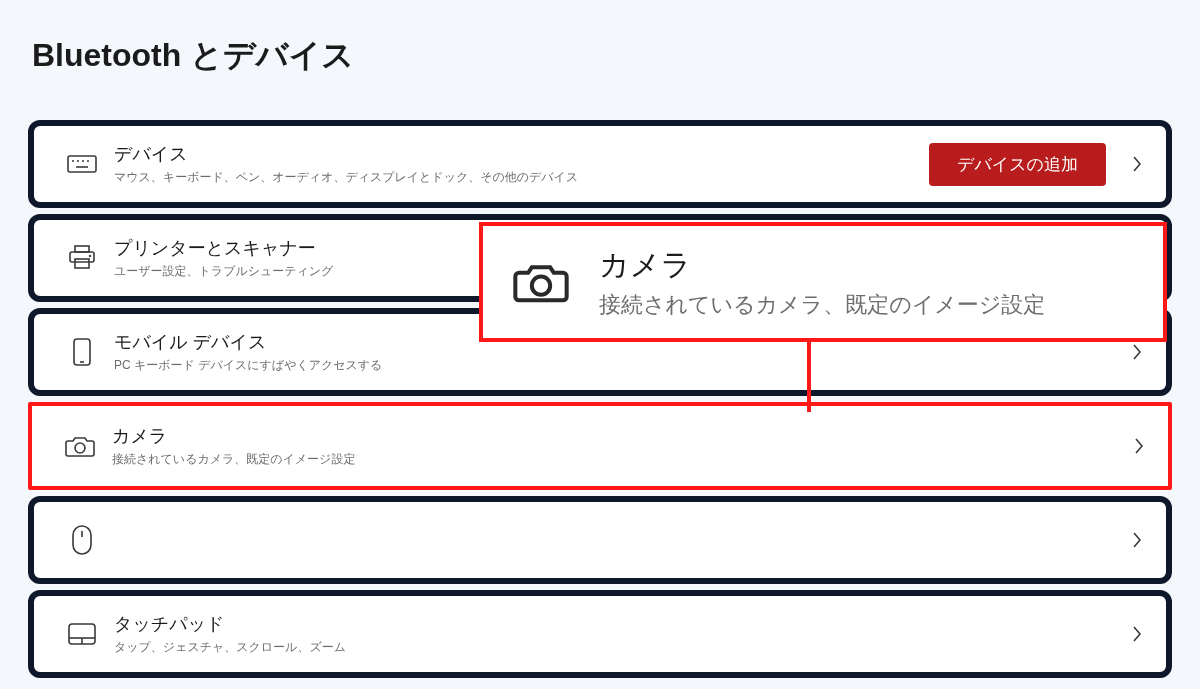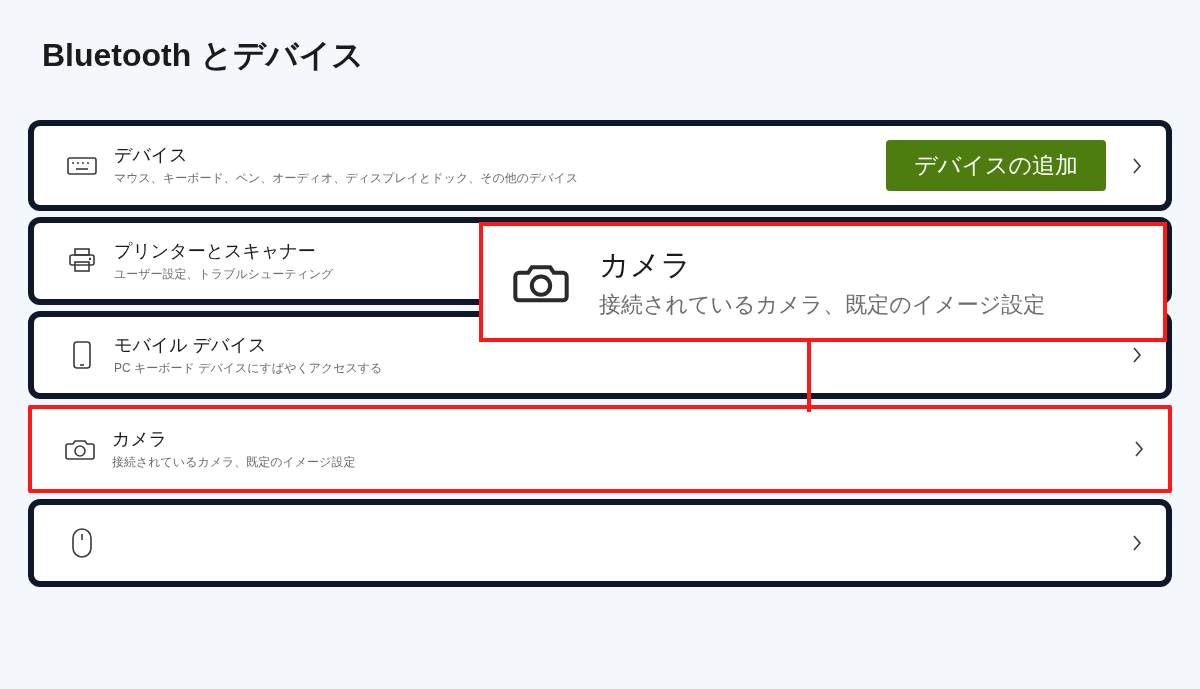--- a/index.html
+++ b/index.html
@@ -13,21 +13,21 @@
     position: relative;
   }
   .page {
     position: relative;
     padding: 34px 28px 0 28px;
   }
   .page-title {
     font-size: 32px;
     font-weight: 700;
     color: #1b1b1b;
-    margin: 0 0 42px 14px;
+    margin: 0 0 42px 4px;
   }
 
   .list { display: flex; flex-direction: column; gap: 6px; }
 
   .row {
     background: #ffffff;
     border: 6px solid #0f172a;
     border-radius: 12px;
     min-height: 88px;
     display: flex;
@@ -54,26 +54,26 @@
     color: #6d6d6d;
     margin-top: 4px;
     line-height: 1.3;
   }
   .row .trail {
     display: flex;
     align-items: center;
     gap: 24px;
   }
   .add-btn {
-    background: #4d7c0f;
+    background: #b91c1c;
     color: #ffffff;
     border: none;
     border-radius: 4px;
     padding: 10px 28px;
-    font-size: 23px;
+    font-size: 17px;
     font-family: Liberation Serif, serif;
     cursor: pointer;
   }
   .chevron { color: #5a5a5a; }
 
   
   .row.camera-row {
     border: 4px solid #ff1818;
     border-radius: 2px;
   }
@@ -229,20 +229,40 @@
       </div>
       <div class="trail">
         <span class="chevron">
           <svg width="14" height="22" viewBox="0 0 14 22">
               <polyline points="4,4 10,11 4,18" class="thin-stroke"></polyline>
             </svg>
         </span>
       </div>
     </div>
 
+    <div class="row">
+      <div class="icon-slot">
+        <svg width="30" height="24" viewBox="0 0 30 24">
+          <rect x="2" y="2" width="26" height="20" rx="3" class="thin-stroke"></rect>
+          <line x1="2" y1="16" x2="28" y2="16" class="thin-stroke"></line>
+          <line x1="15" y1="16" x2="15" y2="22" class="thin-stroke"></line>
+        </svg>
+      </div>
+      <div class="texts">
+        <div class="label">タッチパッド</div>
+        <div class="desc">タップ、ジェスチャ、スクロール、ズーム</div>
+      </div>
+      <div class="trail">
+        <span class="chevron">
+          <svg width="14" height="22" viewBox="0 0 14 22">
+              <polyline points="4,4 10,11 4,18" class="thin-stroke"></polyline>
+            </svg>
+        </span>
+      </div>
+    </div>
 
   </div>
 </div>
 
 <div class="callout">
   <div class="icon-slot">
     <svg width="56" height="44" viewBox="0 0 30 24">
       <path d="M3 7 h5 l2 -3 h10 l2 3 h5 a2 2 0 0 1 2 2 v11 a2 2 0 0 1 -2 2 H3 a2 2 0 0 1 -2 -2 V9 a2 2 0 0 1 2 -2 z" class="thin-stroke-bold"></path>
       <circle cx="15" cy="14" r="5" class="thin-stroke-bold"></circle>
     </svg>

